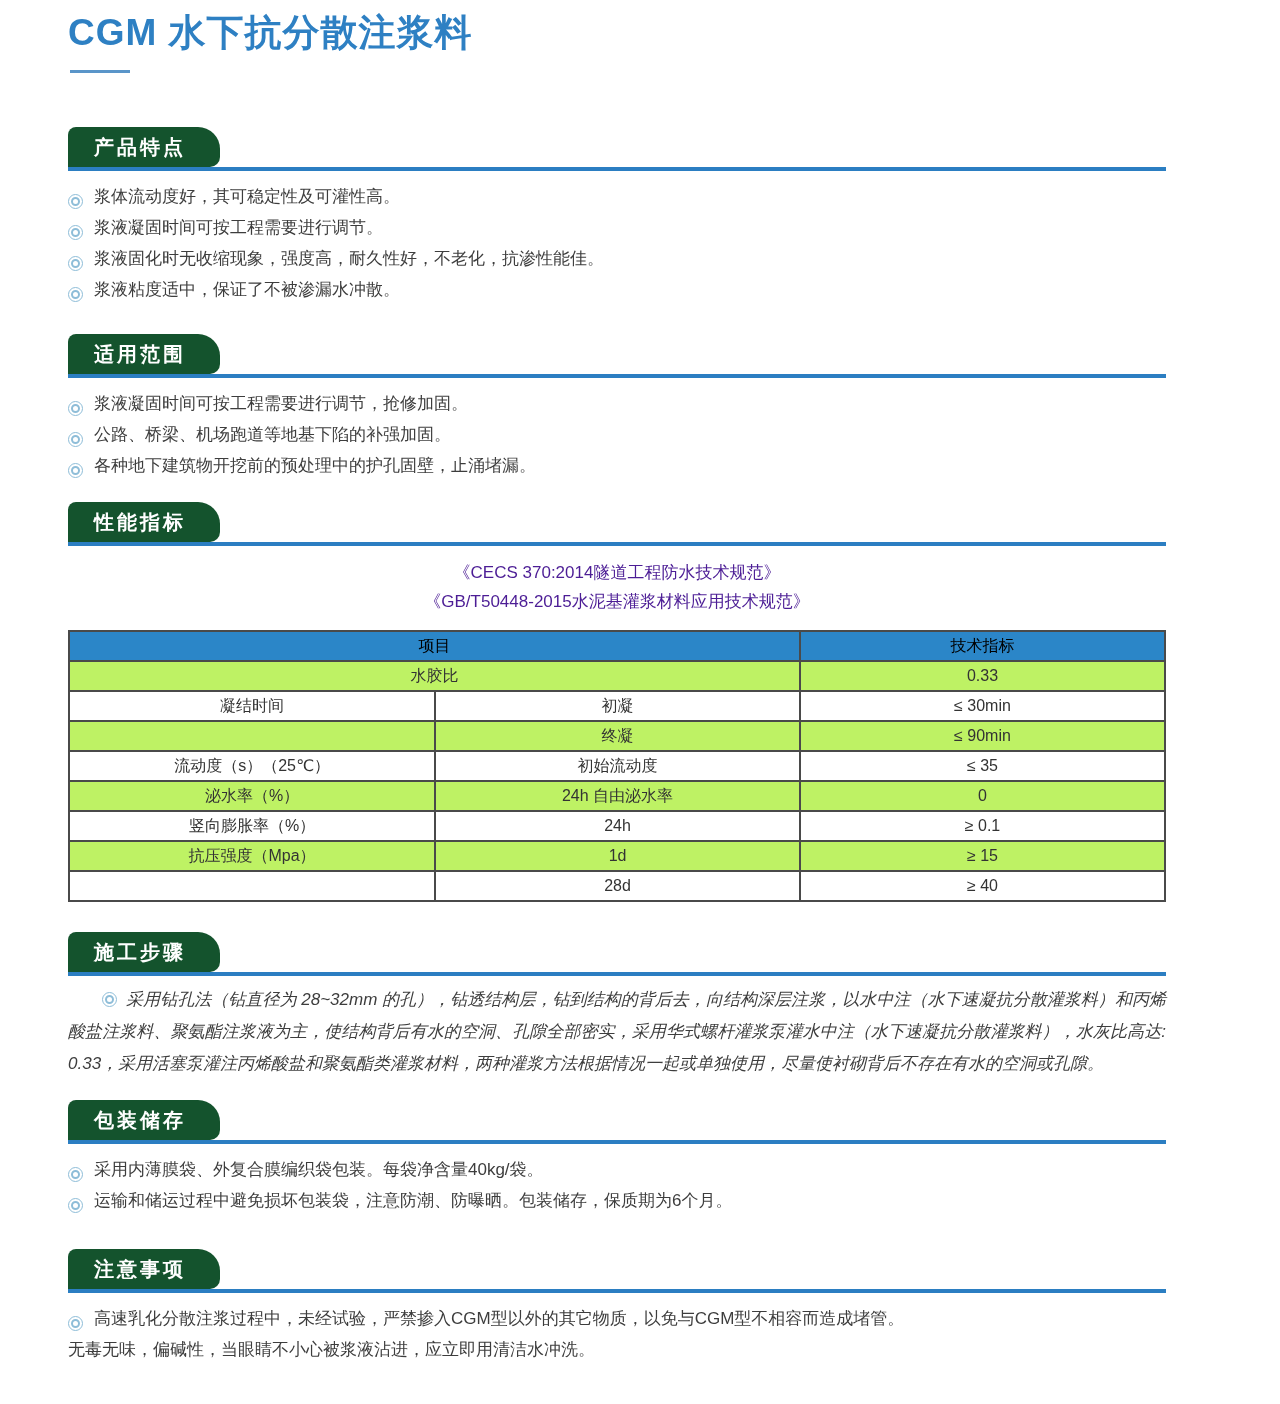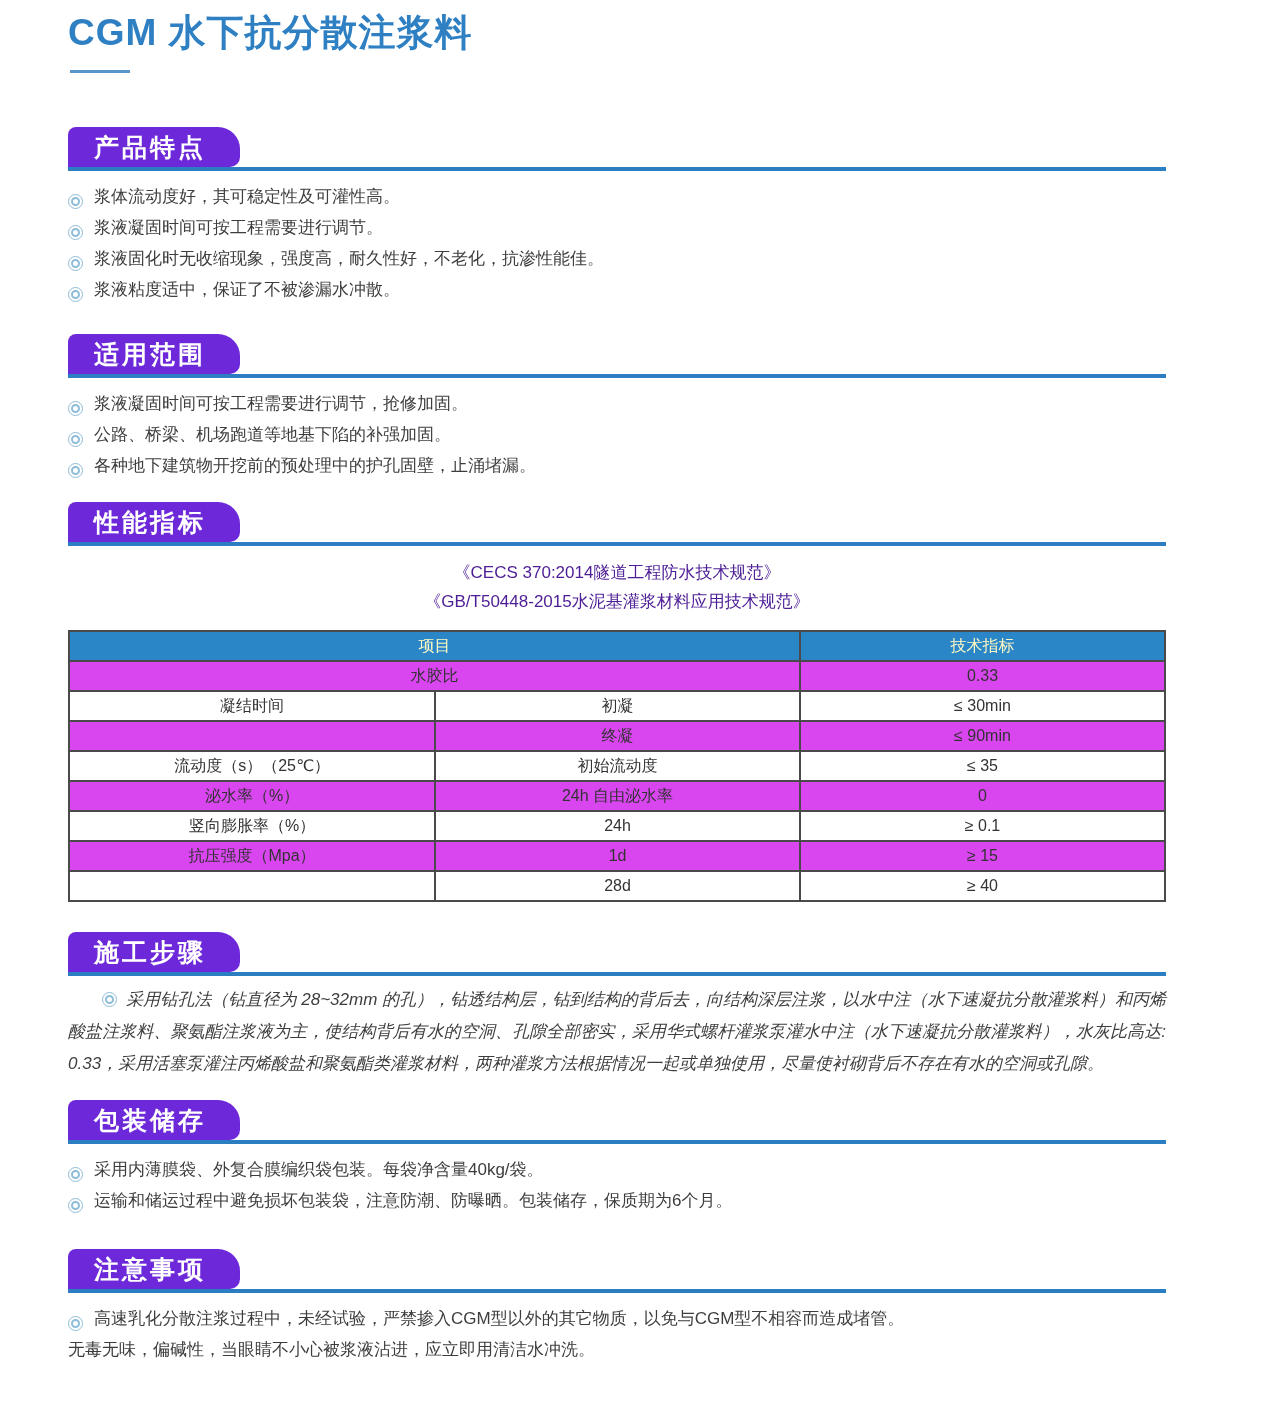--- a/index.html
+++ b/index.html
@@ -20,22 +20,22 @@
 
   
   .sec{margin-top:54px;}
   .sec-scope{margin-top:32px;}
   .sec-performance{margin-top:24px;}
   .sec-construction{margin-top:30px;}
   .sec-packaging{margin-top:20px;}
   .sec-notes{margin-top:36px;}
   .sec-tab{
     display:inline-block;
-    background:#6d28d9;color:#ffffff;
-    font-size:25px;font-weight:bold;letter-spacing:3px;
+    background:#14532d;color:#ffffff;
+    font-size:20px;font-weight:bold;letter-spacing:3px;
     padding:8px 34px 8px 26px;
     border-radius:8px 22px 10px 0;
     margin-bottom:0;line-height:24px;
     vertical-align:bottom;
   }
   .sec-rule{height:4px;background:#2b7ec2;margin:0;}
 
   
   ul.bullets{list-style:none;margin:14px 0 0;padding:0;}
   ul.bullets li{
@@ -60,22 +60,22 @@
 
   
   table.spec{
     width:100%;border-collapse:collapse;margin-top:14px;
     font-size:16px;color:#333333;table-layout:fixed;
   }
   table.spec th,table.spec td{
     border:2px solid #4a4a4a;text-align:center;vertical-align:middle;
     height:30px;padding:0 6px;box-sizing:border-box;font-weight:normal;
   }
-  table.spec thead th{background:#2b86c8;color:#fef9c3;text-align:center;}
-  table.spec tr.shade td{background:#d946ef;}
+  table.spec thead th{background:#2b86c8;color:#000000;text-align:center;}
+  table.spec tr.shade td{background:#bef264;}
 
   
   .paras{margin-top:8px;font-style:italic;}
   .paras p{
     margin:0;font-size:17px;line-height:32px;
     text-align:justify;text-indent:34px;
   }
   .paras .ring{vertical-align:-2px;margin:0 9px 0 0;display:inline-block;}
 </style>
 </head>

